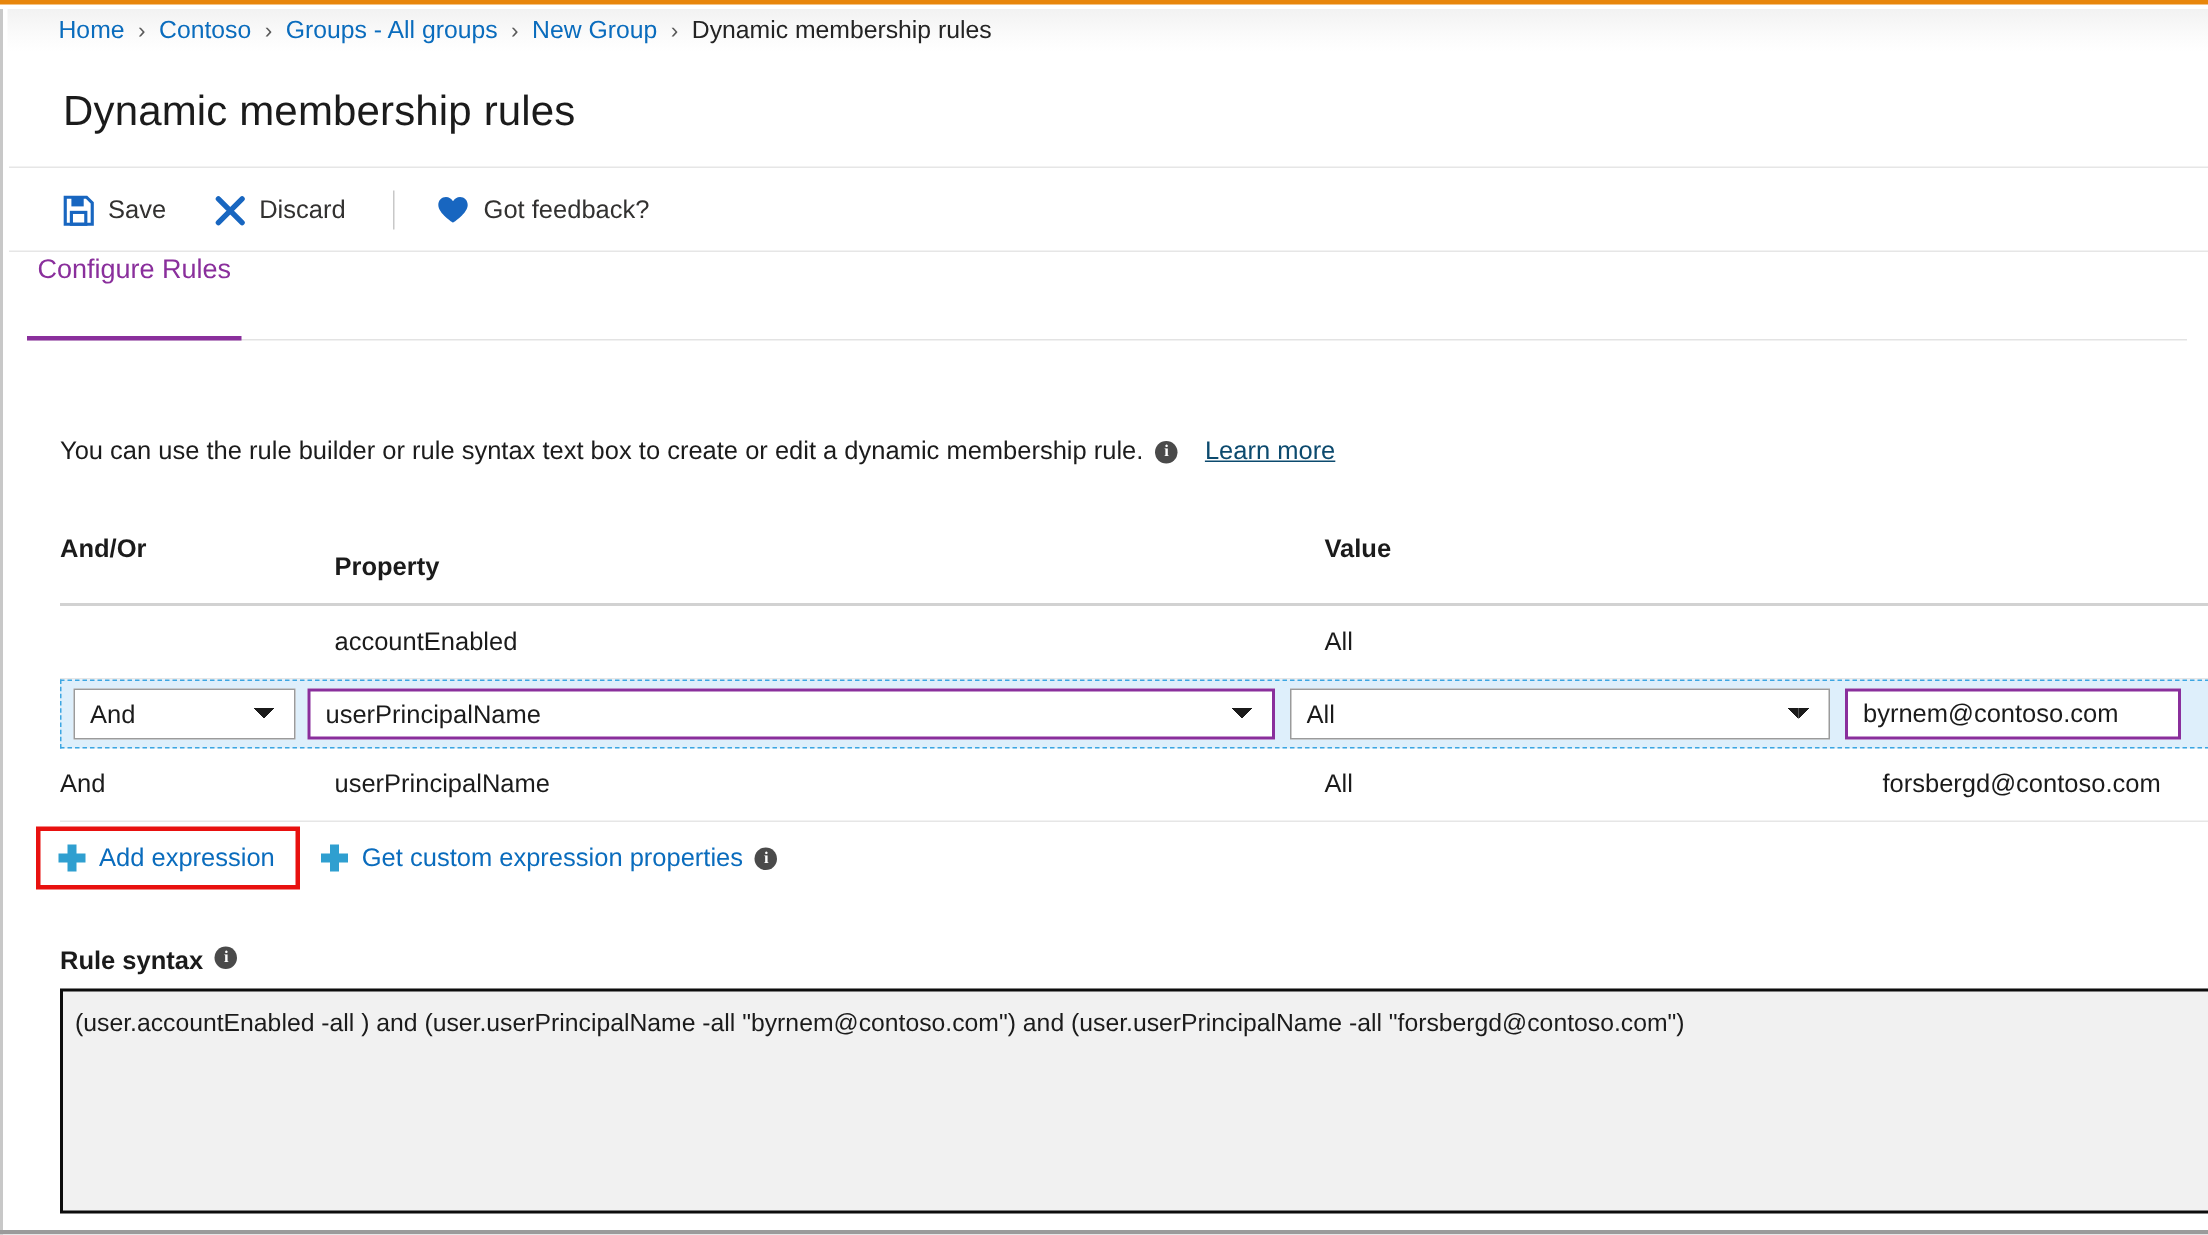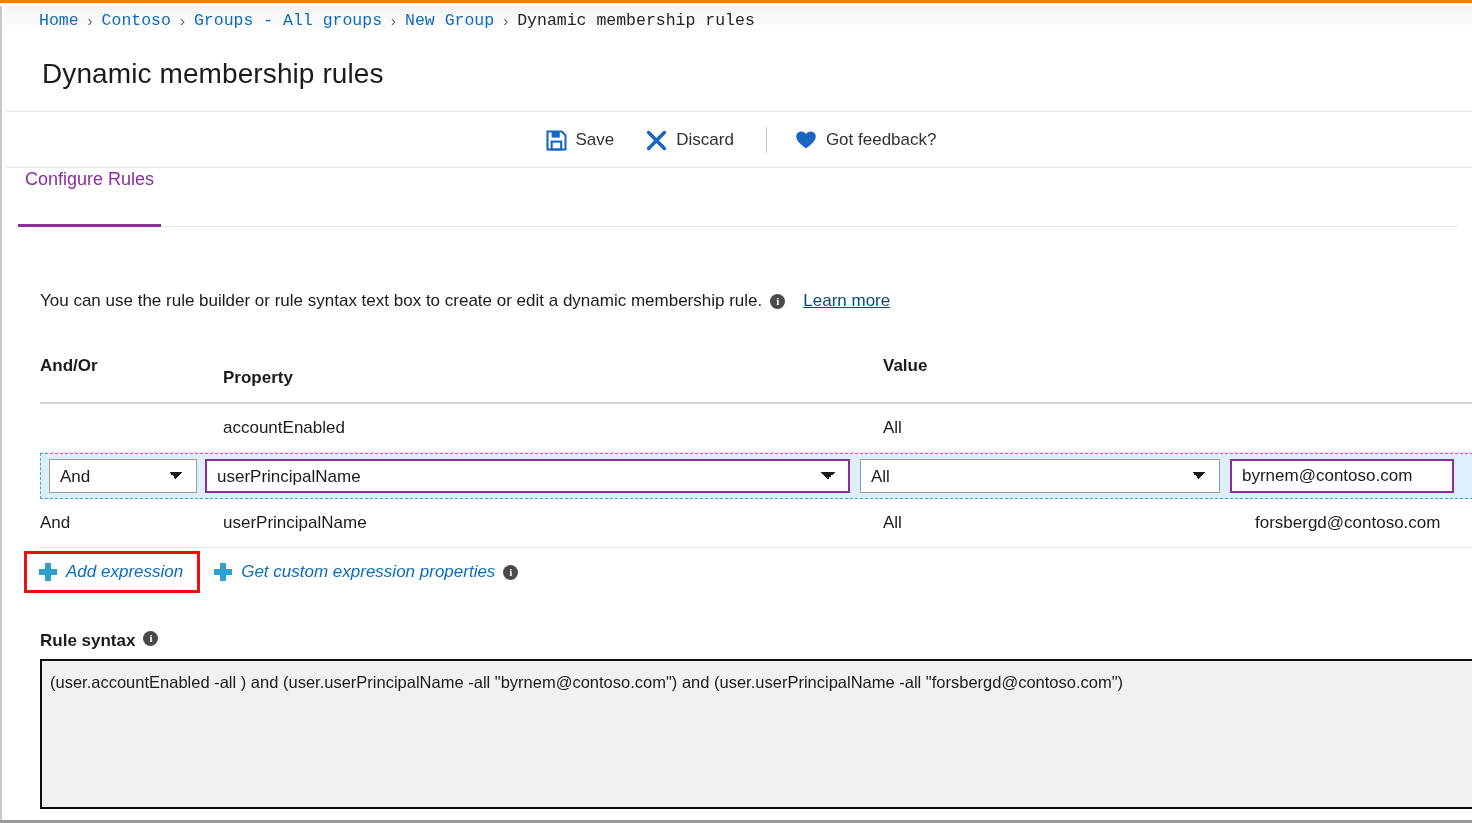--- a/index.html
+++ b/index.html
@@ -51,21 +51,20 @@
     display: flex;
     align-items: center;
     padding-left: 34px;
     box-sizing: border-box;
     font-size: 16.5px;
   }
   .crumb {
     color: #0a6cbd;
     cursor: pointer;
     white-space: nowrap;
-    font-family: Liberation Mono, monospace;
   }
   .crumb.current {
     color: #242424;
     cursor: default;
   }
   .crumb-sep {
     color: #5a5a5a;
     margin: 0 9px;
     font-size: 15px;
   }
@@ -95,21 +94,20 @@
     position: absolute;
     left: 6px; top: 110px;
     width: 1466px;
     height: 55px;
     background: #ffffff;
     border-bottom: 1px solid #e6e6e6;
     box-sizing: border-box;
     display: flex;
     align-items: center;
     padding-left: 36px;
-    justify-content: center;
   }
   .cmd {
     display: flex;
     align-items: center;
     gap: 9px;
     font-size: 17px;
     color: #323130;
     cursor: pointer;
     margin-right: 32px;
     user-select: none;
@@ -293,21 +291,20 @@
     padding: 8px 14px 8px 12px;
     display: flex;
     align-items: center;
   }
   .plus-link {
     display: flex;
     align-items: center;
     gap: 9px;
     color: #0a6cbd;
     cursor: pointer;
-    font-style: italic;
   }
   .plus-icon {
     position: relative;
     width: 18px; height: 18px;
     flex: none;
   }
   .plus-icon::before,
   .plus-icon::after {
     content: "";
     position: absolute;

